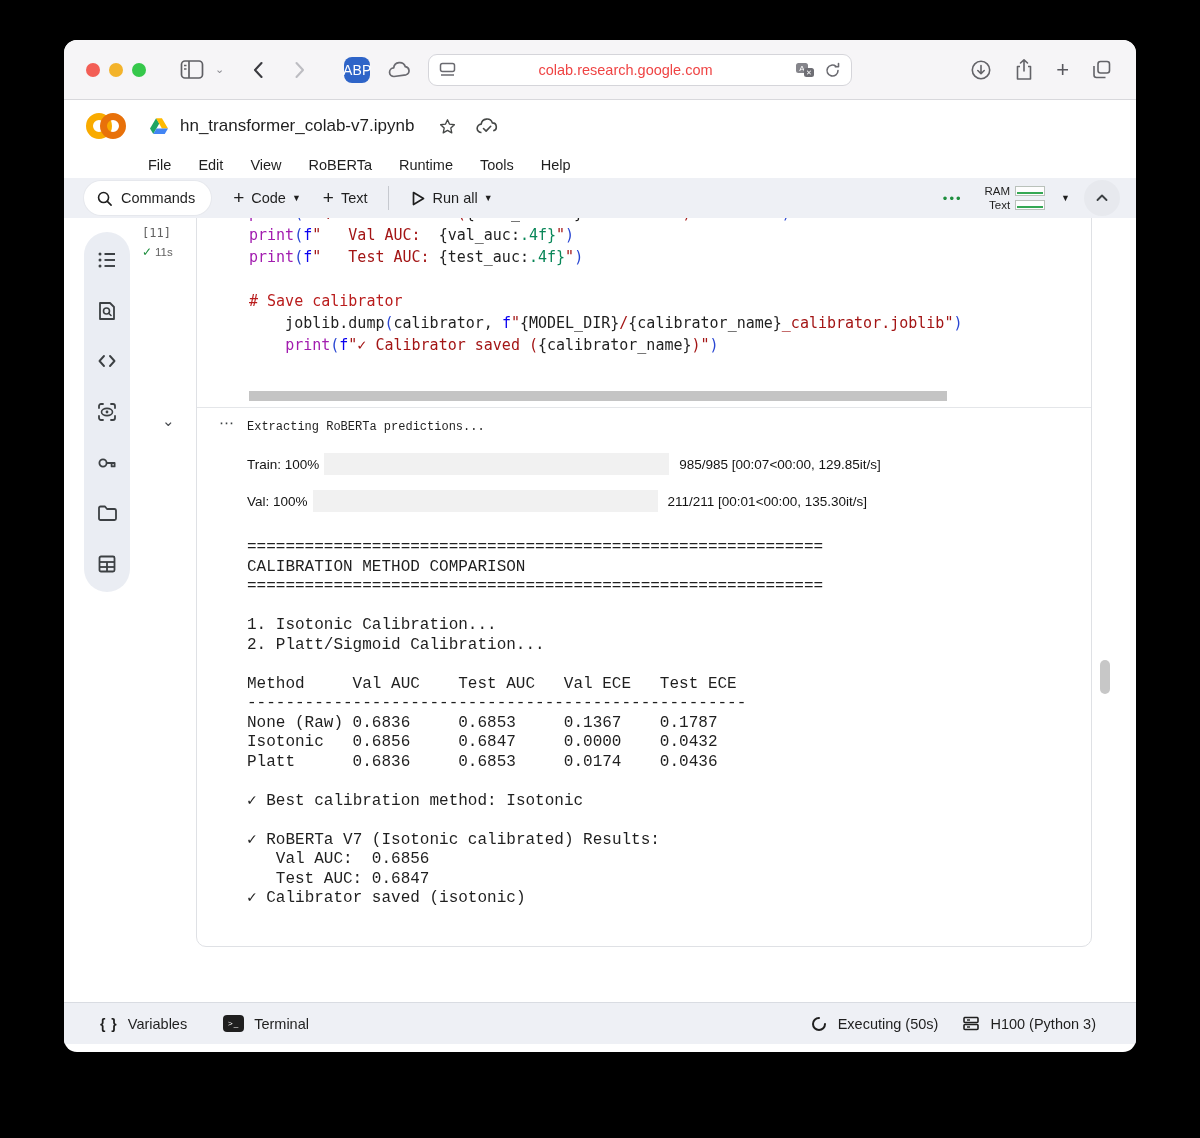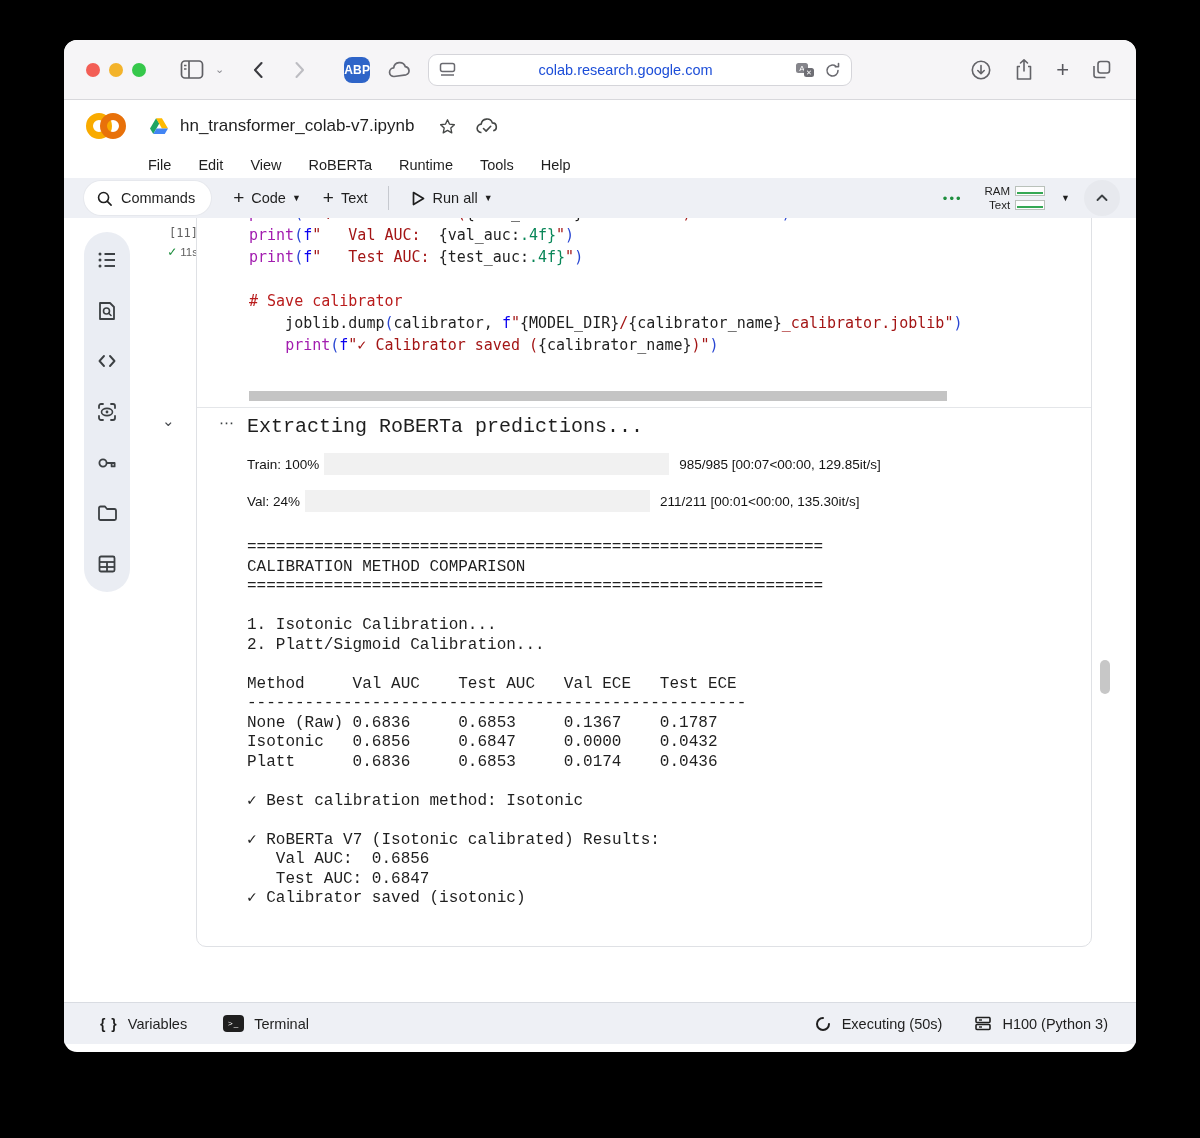--- a/index.html
+++ b/index.html
@@ -10,23 +10,23 @@
 
   
   .browser-bar{height:60px;background:#f6f5f7;border-bottom:1px solid #d8d8dc;
                display:flex;align-items:center;position:relative}
   .lights{display:flex;gap:9px;margin-left:22px}
   .light{width:14px;height:14px;border-radius:50%}
   .l-red{background:#f35e56}.l-yellow{background:#f3b32b}.l-green{background:#36c84b}
   .chrome-ic{display:flex;align-items:center;justify-content:center;color:#5f5f64}
   .url-field{position:absolute;left:364px;top:14px;width:424px;height:32px;background:#fff;
              border:1px solid #d5d5da;border-radius:9px;display:flex;align-items:center;padding:0 10px}
-  .url-text{flex:1;text-align:center;font-size:14.5px;color:#1d4ed8}
-  .abp{width:26px;height:26px;background:#2e64c8;border-radius:8px;color:#fff;font-size:12px;
-       font-weight:bold;display:flex;align-items:center;justify-content:center;letter-spacing:.2px}
+  .url-text{flex:1;text-align:center;font-size:14.5px;color:#ef4444}
+  .abp{width:26px;height:26px;background:#2e64c8;border-radius:8px;color:#fff;font-size:14px;
+       font-weight:normal;display:flex;align-items:center;justify-content:center;letter-spacing:.2px}
 
   
   .title-row{height:52px;display:flex;align-items:center;background:#fff}
   .filename{font-size:17px;color:#1f1f1f;margin-left:12px}
   .menu-row{height:26px;display:flex;align-items:center;gap:27px;padding-left:84px;background:#fff}
   .menu-item{font-size:14.5px;color:#1f1f1f;cursor:default}
 
   
   .toolbar{height:40px;background:#eef0f5;display:flex;align-items:center;position:relative}
   .commands-pill{margin-left:20px;height:34px;background:#fff;border-radius:17px;display:flex;
@@ -45,21 +45,21 @@
   .collapse-btn{width:36px;height:36px;border-radius:50%;background:#e7e9ee;display:flex;
                 align-items:center;justify-content:center;margin-left:14px}
 
   
   .main{height:784px;background:#fff;position:relative;overflow:hidden}
   .rail{position:absolute;left:20px;top:14px;width:46px;height:360px;background:#eaedf3;
         border-radius:23px;display:flex;flex-direction:column;align-items:center;
         justify-content:space-between;padding:17px 0}
   .rail-ic{width:22px;height:22px;display:flex;align-items:center;justify-content:center}
 
-  .exec-info{position:absolute;left:78px;top:8px;width:56px;text-align:right;
+  .exec-info{position:absolute;left:78px;top:8px;width:56px;
              font-family:"DejaVu Sans Mono",monospace;font-size:12px;color:#616161}
   .exec-time{margin-top:5px;font-family:"Liberation Sans",sans-serif;font-size:11.5px;color:#616161}
   .exec-check{color:#1e8e3e;font-size:12px;margin-right:3px}
   .run-btn{position:absolute;left:142px;top:24px;width:27px;height:27px;border-radius:50%;
            background:#212121;display:flex;align-items:center;justify-content:center}
   .run-btn .tri{width:0;height:0;border-left:9px solid #fff;border-top:5.5px solid transparent;
                 border-bottom:5.5px solid transparent;margin-left:2px}
 
   .cellbox{position:absolute;left:132px;top:-6px;width:896px;height:735px;
            border:1px solid #dfe1e5;border-radius:0 0 10px 10px;background:#fff}
@@ -67,41 +67,41 @@
   .code-clip{overflow:hidden;height:172px}
   .code-pre{margin-top:-11px;padding-left:52px;font-family:"DejaVu Sans Mono",monospace;
             font-size:15px;line-height:22px;color:#1f1f1f}
   .code-line{height:22px;white-space:pre}
   .tk-fn{color:#a21caf}.tk-s{color:#A31515}.tk-k{color:#AF00DB}.tk-kb{color:#0a00f0}
   .tk-c{color:#b91c1c}.tk-n{color:#098658}.tk-v{color:#1f1f1f}.tk-p{color:#2946d2}
   .hscroll{position:absolute;left:52px;bottom:6px;width:698px;height:10px;background:#c4c4c4}
 
   .out-sec{position:relative;height:539px;padding:9px 0 0 50px}
   .out-dots{position:absolute;left:22px;top:6px;color:#3c4043;font-size:15px;letter-spacing:1px}
-  .out-status{font-family:"Liberation Mono",monospace;font-size:20px;line-height:20px;color:#1f1f1f}
+  .out-status{font-family:"Liberation Mono",monospace;font-size:12px;line-height:20px;color:#1f1f1f}
   .tqdm-row{display:flex;align-items:center;height:24px;margin-top:13px}
   .tqdm-row.first{margin-top:15px}
   .tqdm-label{font-size:13.5px;color:#141414;margin-right:5px}
   .tqdm-bar{width:345px;height:22px;background:#f1f1f1}
   .tqdm-fill{height:100%;width:100%;background:#42a551}
   .tqdm-info{font-size:13.5px;color:#141414;margin-left:10px}
   .out-pre{margin-top:25px;font-family:"Liberation Mono",monospace;font-size:16px;
            line-height:19.5px;color:#1f1f1f;white-space:pre}
 
   .out-collapse{position:absolute;left:98px;top:194px;font-size:15px;color:#45484d}
   .vscroll{position:absolute;left:1036px;top:442px;width:10px;height:34px;background:#c7c7c7;border-radius:5px}
 
   
   .status-bar{height:42px;background:#eef0f5;border-top:1px solid #d9dce2;display:flex;
               align-items:center;position:relative;font-size:14.5px;color:#1f1f1f}
   .sb-item{display:flex;align-items:center;gap:10px}
   .braces-ic{font-size:14px;font-weight:bold;letter-spacing:1px}
   .term-ic{width:21px;height:17px;background:#1f1f1f;border-radius:4px;color:#fff;font-size:8px;
            display:flex;align-items:center;justify-content:center;letter-spacing:1px}
-  .sb-right{position:absolute;right:28px;display:flex;align-items:center;gap:32px}
+  .sb-right{position:absolute;right:40px;display:flex;align-items:center;gap:24px}
   svg{display:block}
 </style>
 </head>
 <body>
 
 <div class="window">
 
   <div class="browser-bar">
     <div class="lights">
       <div class="light l-red"></div>
@@ -347,21 +347,21 @@
       <div class="out-sec">
         <div class="out-dots">⋯</div>
         <div class="out-status">Extracting RoBERTa predictions...</div>
 
         <div class="tqdm-row first">
           <span class="tqdm-label">Train: 100%</span>
           <span class="tqdm-bar"><span class="tqdm-fill" style="background: rgb(66, 165, 81);"></span></span>
           <span class="tqdm-info">985/985 [00:07&lt;00:00, 129.85it/s]</span>
         </div>
         <div class="tqdm-row">
-          <span class="tqdm-label">Val: 24%</span>
+          <span class="tqdm-label">Val: 100%</span>
           <span class="tqdm-bar"><span class="tqdm-fill" style="background: rgb(66, 165, 81);"></span></span>
           <span class="tqdm-info">211/211 [00:01&lt;00:00, 135.30it/s]</span>
         </div>
 
         <div class="out-pre">============================================================
 CALIBRATION METHOD COMPARISON
 ============================================================
 
 1. Isotonic Calibration...
 2. Platt/Sigmoid Calibration...

